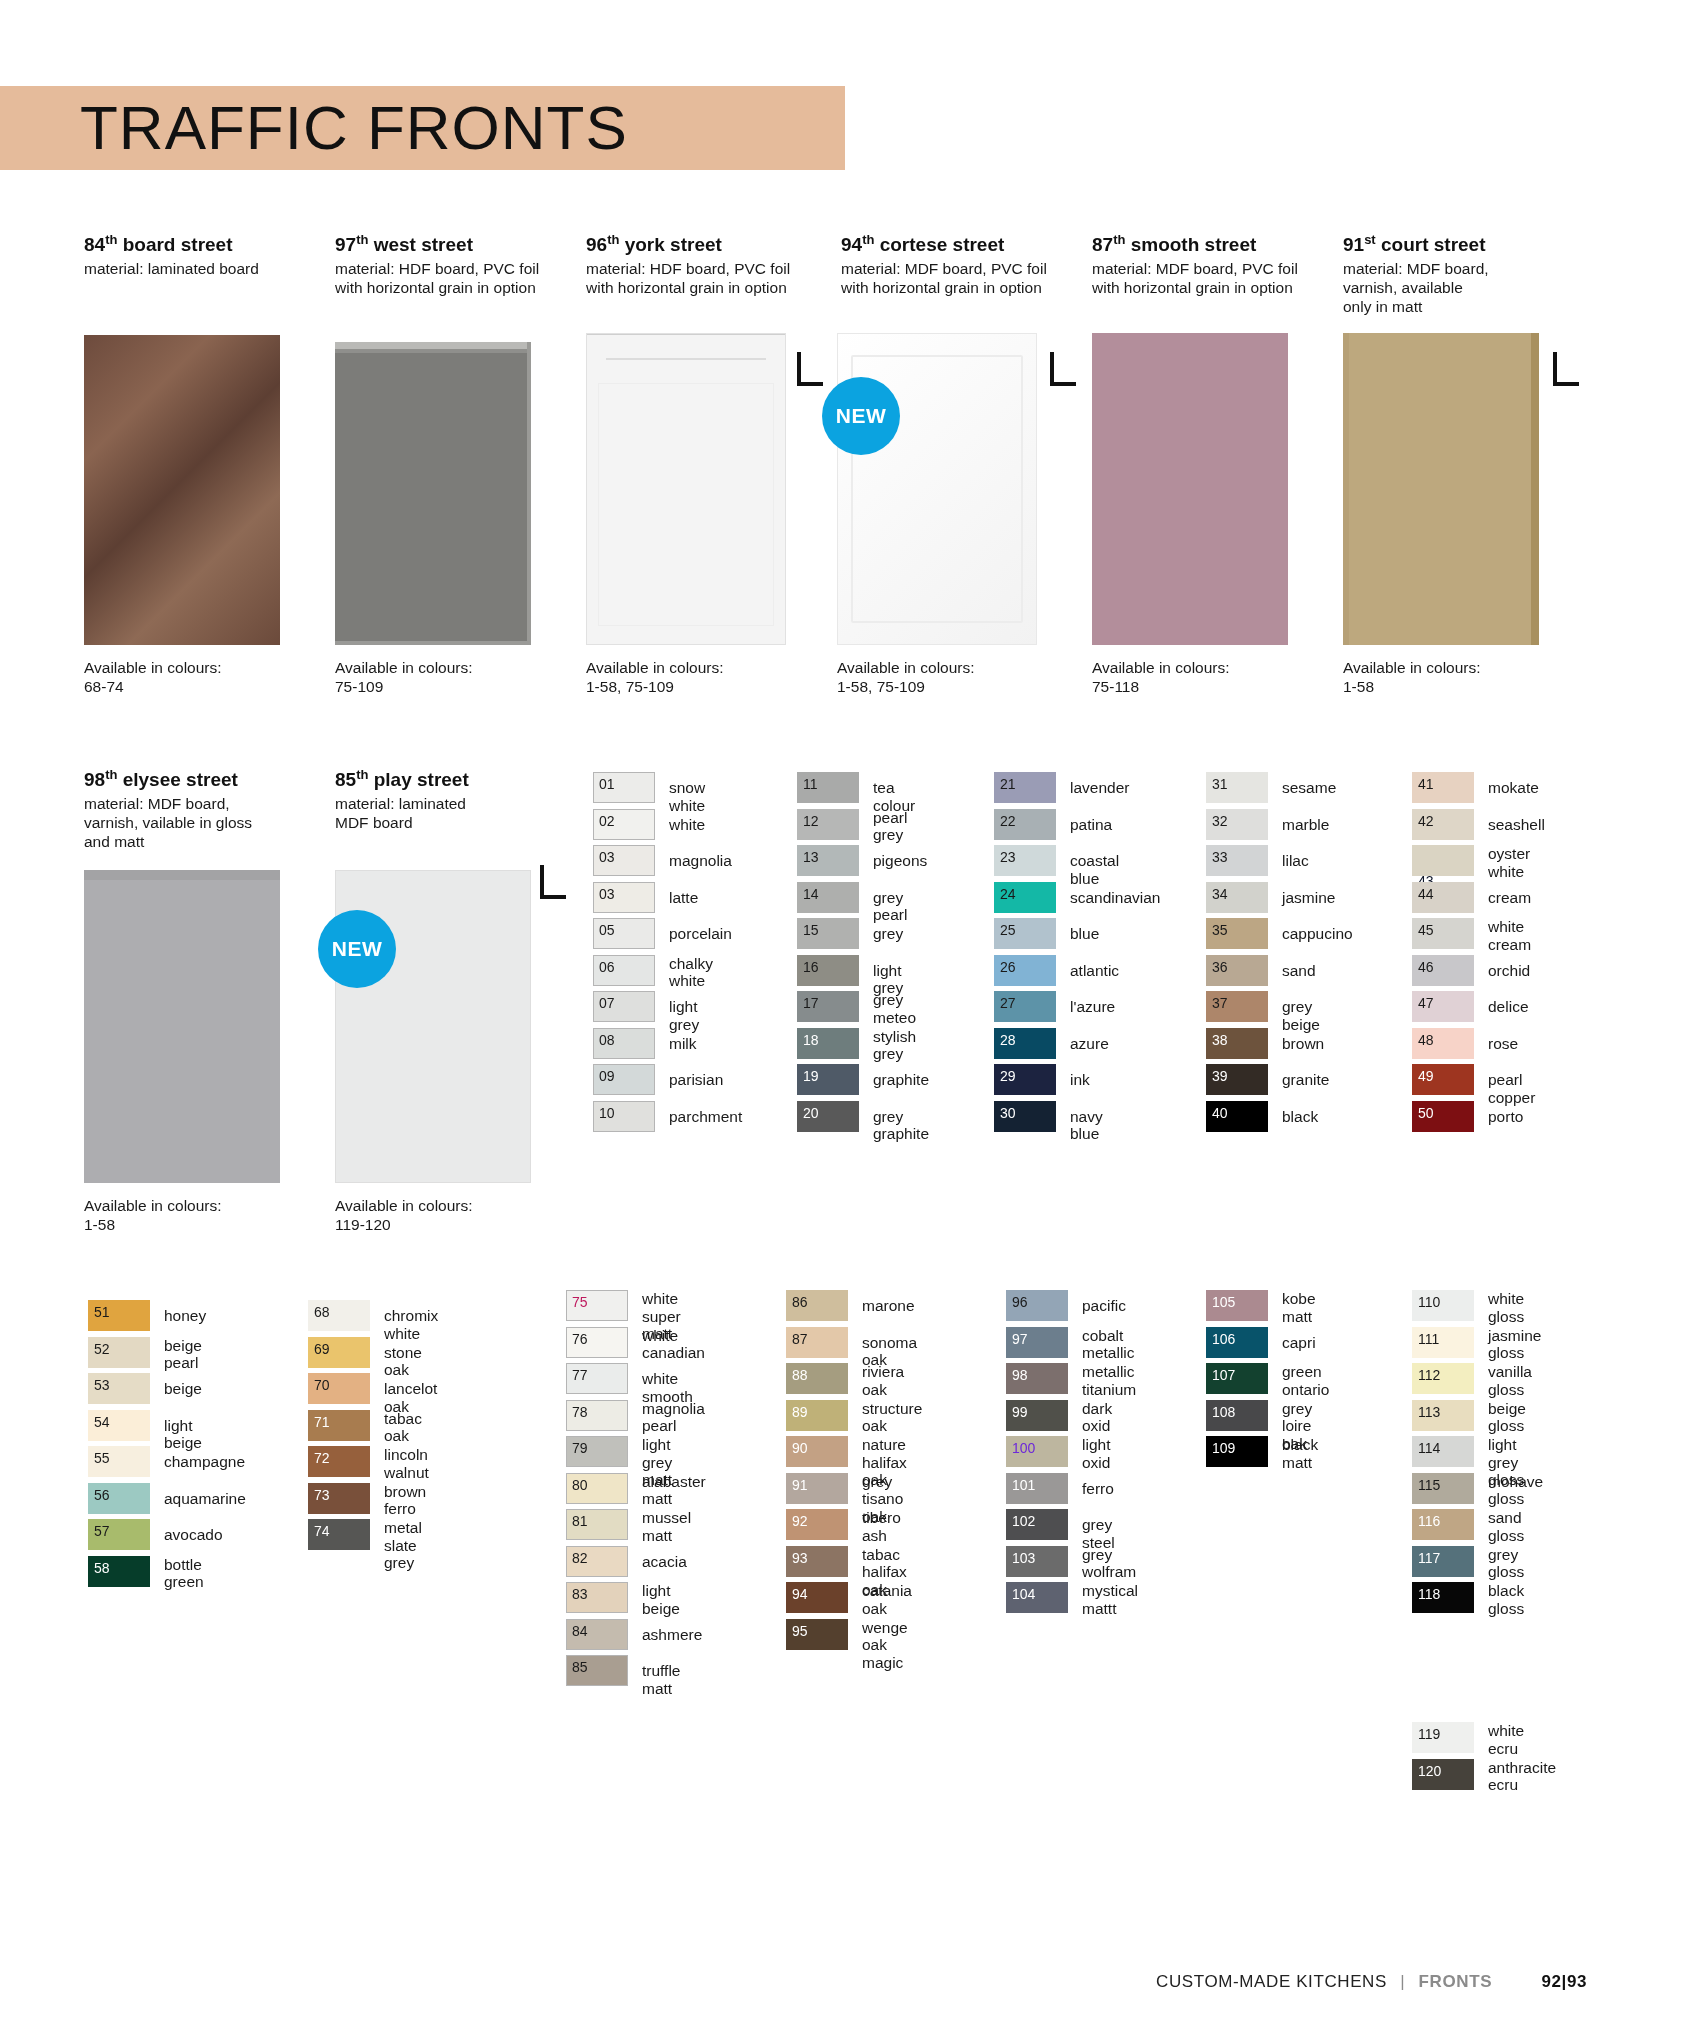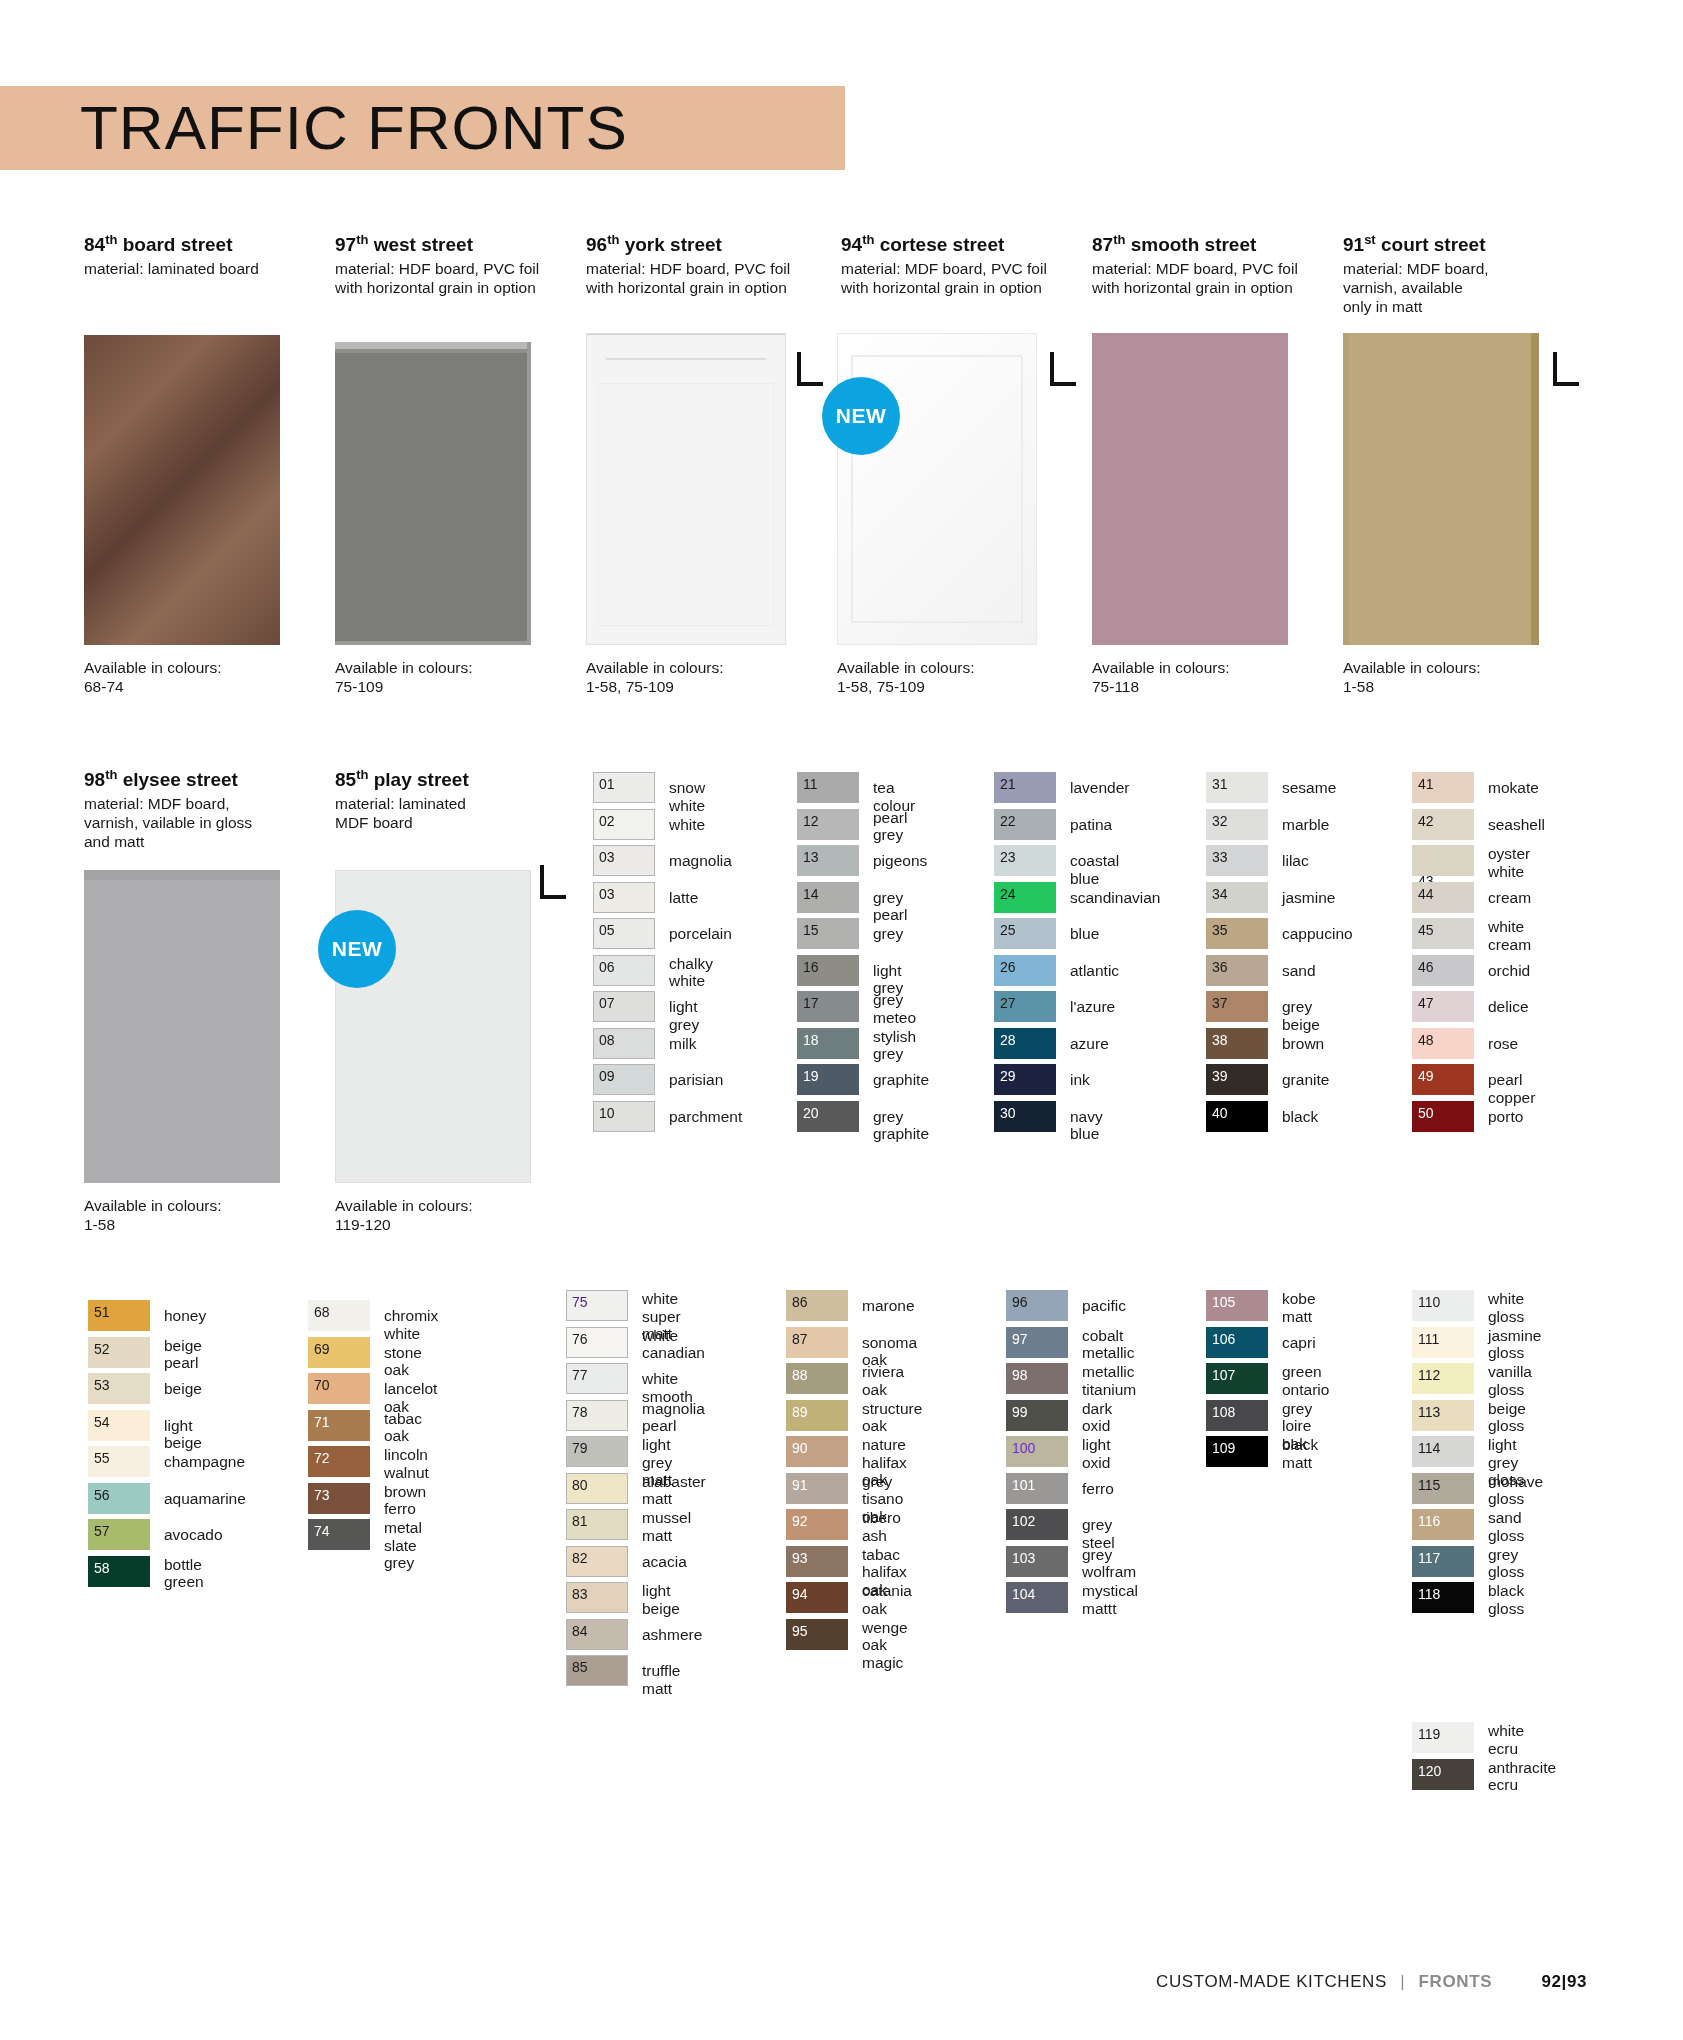--- a/index.html
+++ b/index.html
@@ -305,21 +305,21 @@
         </div>
         <span class="sw-name mid">patina</span>
       </div>
       <div class="sw-row">
         <div class="sw-chip" style="background: rgb(207, 217, 218);">
           <span class="num" style="color: rgb(26, 26, 26);">23</span>
         </div>
         <span class="sw-name mid">coastal blue</span>
       </div>
       <div class="sw-row">
-        <div class="sw-chip" style="background: #22c55e; padding-left: 45px;">
+        <div class="sw-chip" style="background: #14b8a6; padding-left: 45px;">
           <span class="num" style="color: rgb(26, 26, 26);">24</span>
         </div>
         <span class="sw-name mid">scandinavian</span>
       </div>
       <div class="sw-row">
         <div class="sw-chip" style="background: rgb(177, 194, 205);">
           <span class="num" style="color: rgb(26, 26, 26);">25</span>
         </div>
         <span class="sw-name mid">blue</span>
       </div>
@@ -576,21 +576,21 @@
         <div class="sw-chip" style="background: rgb(86, 86, 84);">
           <span class="num" style="color: rgb(255, 255, 255);">74</span>
         </div>
         <span class="sw-name">metal slate
 grey</span>
       </div>
     </div>
     <div class="sw-col" style="left: 566px; top: 1290px;">
       <div class="sw-row">
         <div class="sw-chip" style="background: rgb(240, 240, 238); box-shadow: rgb(181, 181, 181) 0px 0px 0px 1px inset;">
-          <span class="num" style="color: #4c1d95;">75</span>
+          <span class="num" style="color: #be185d;">75</span>
         </div>
         <span class="sw-name">white
 super matt</span>
       </div>
       <div class="sw-row">
         <div class="sw-chip" style="background: rgb(246, 245, 241); box-shadow: rgb(181, 181, 181) 0px 0px 0px 1px inset;">
           <span class="num" style="color: rgb(26, 26, 26);">76</span>
         </div>
         <span class="sw-name">white
 canadian</span>

